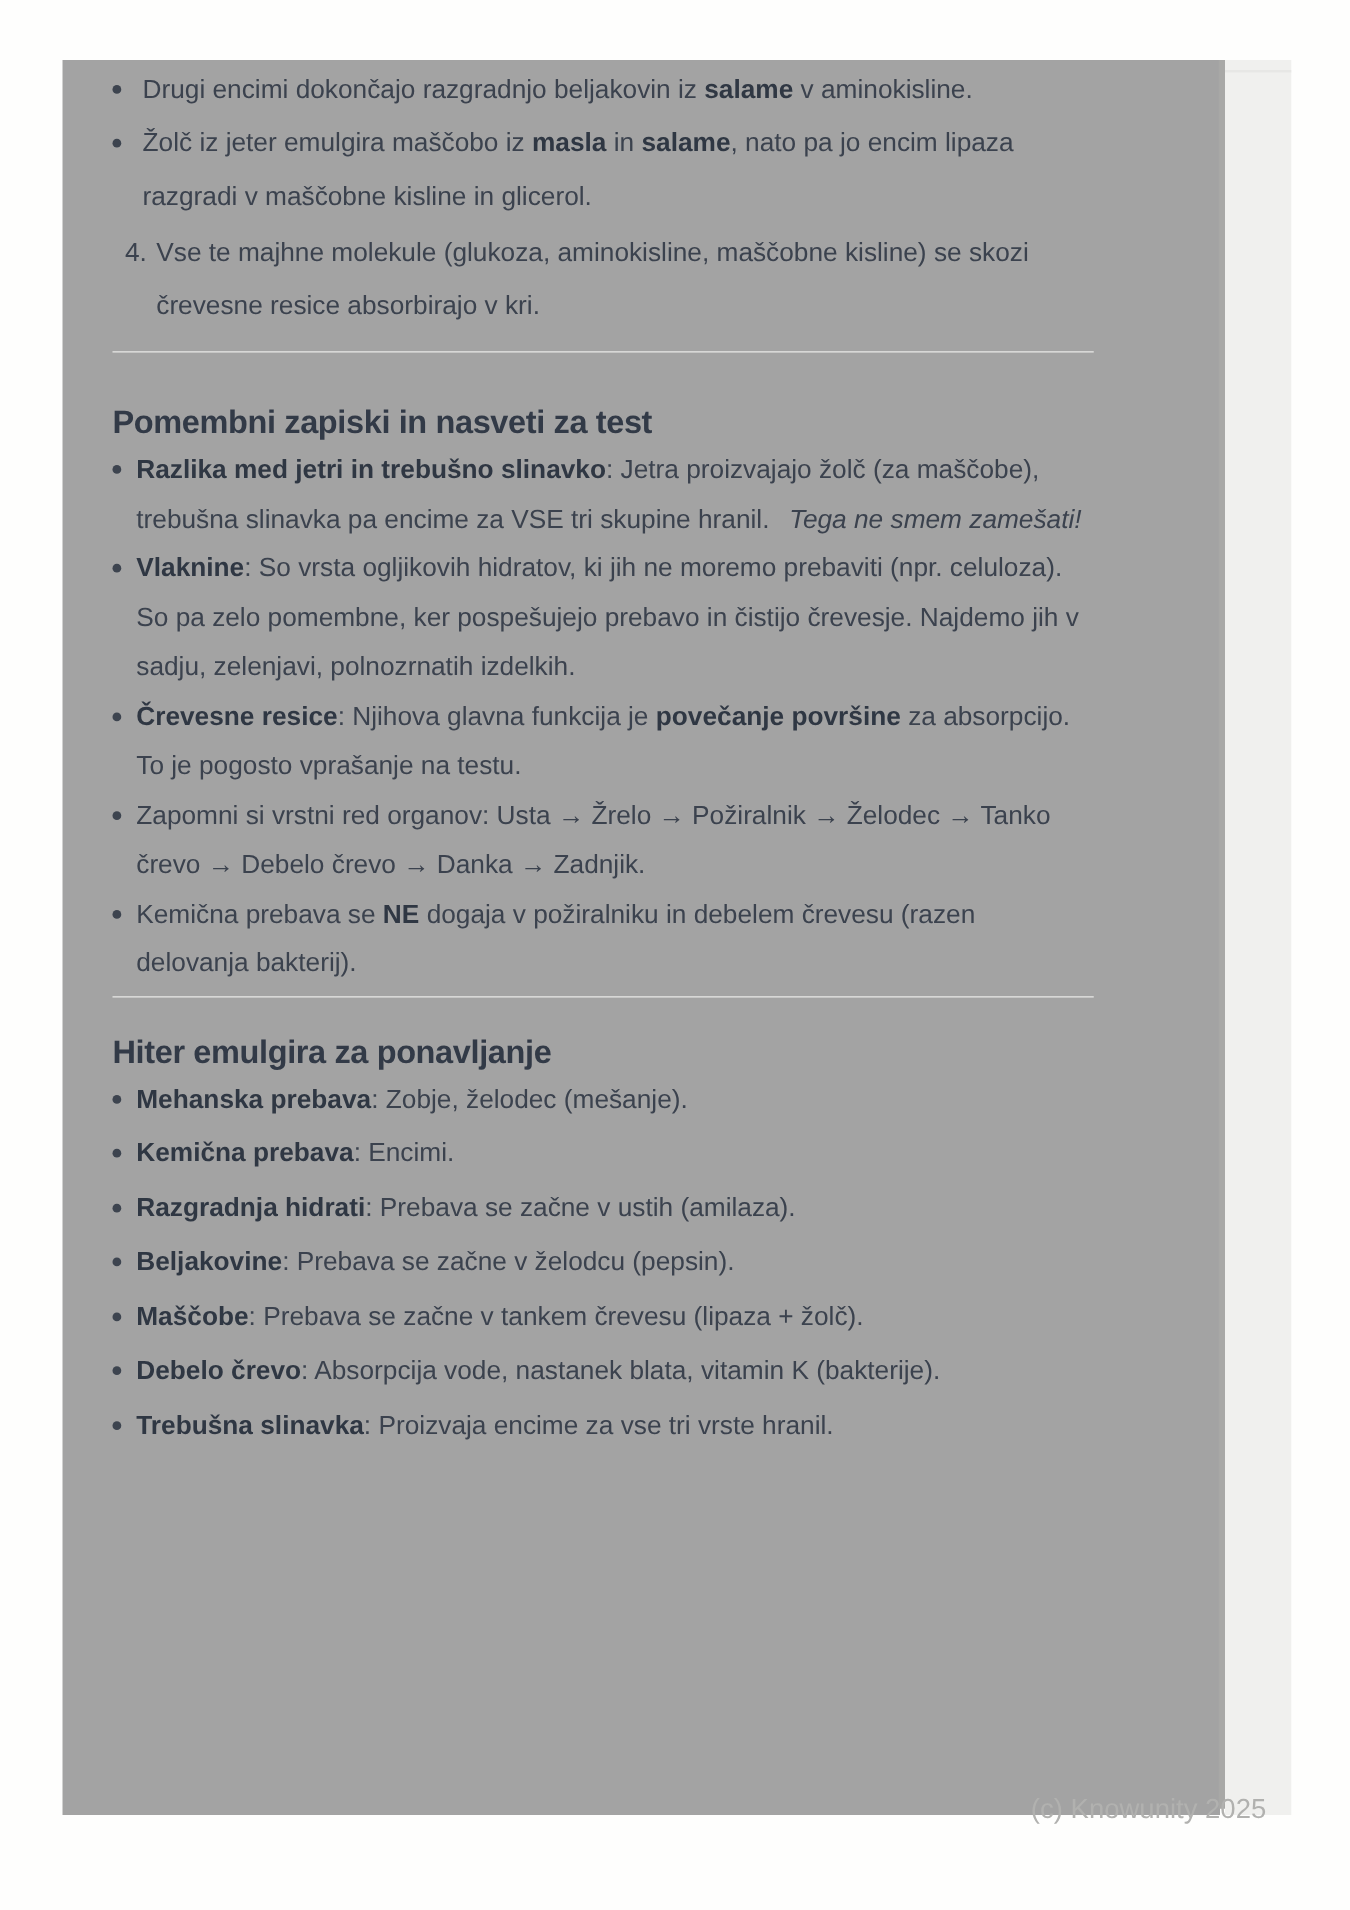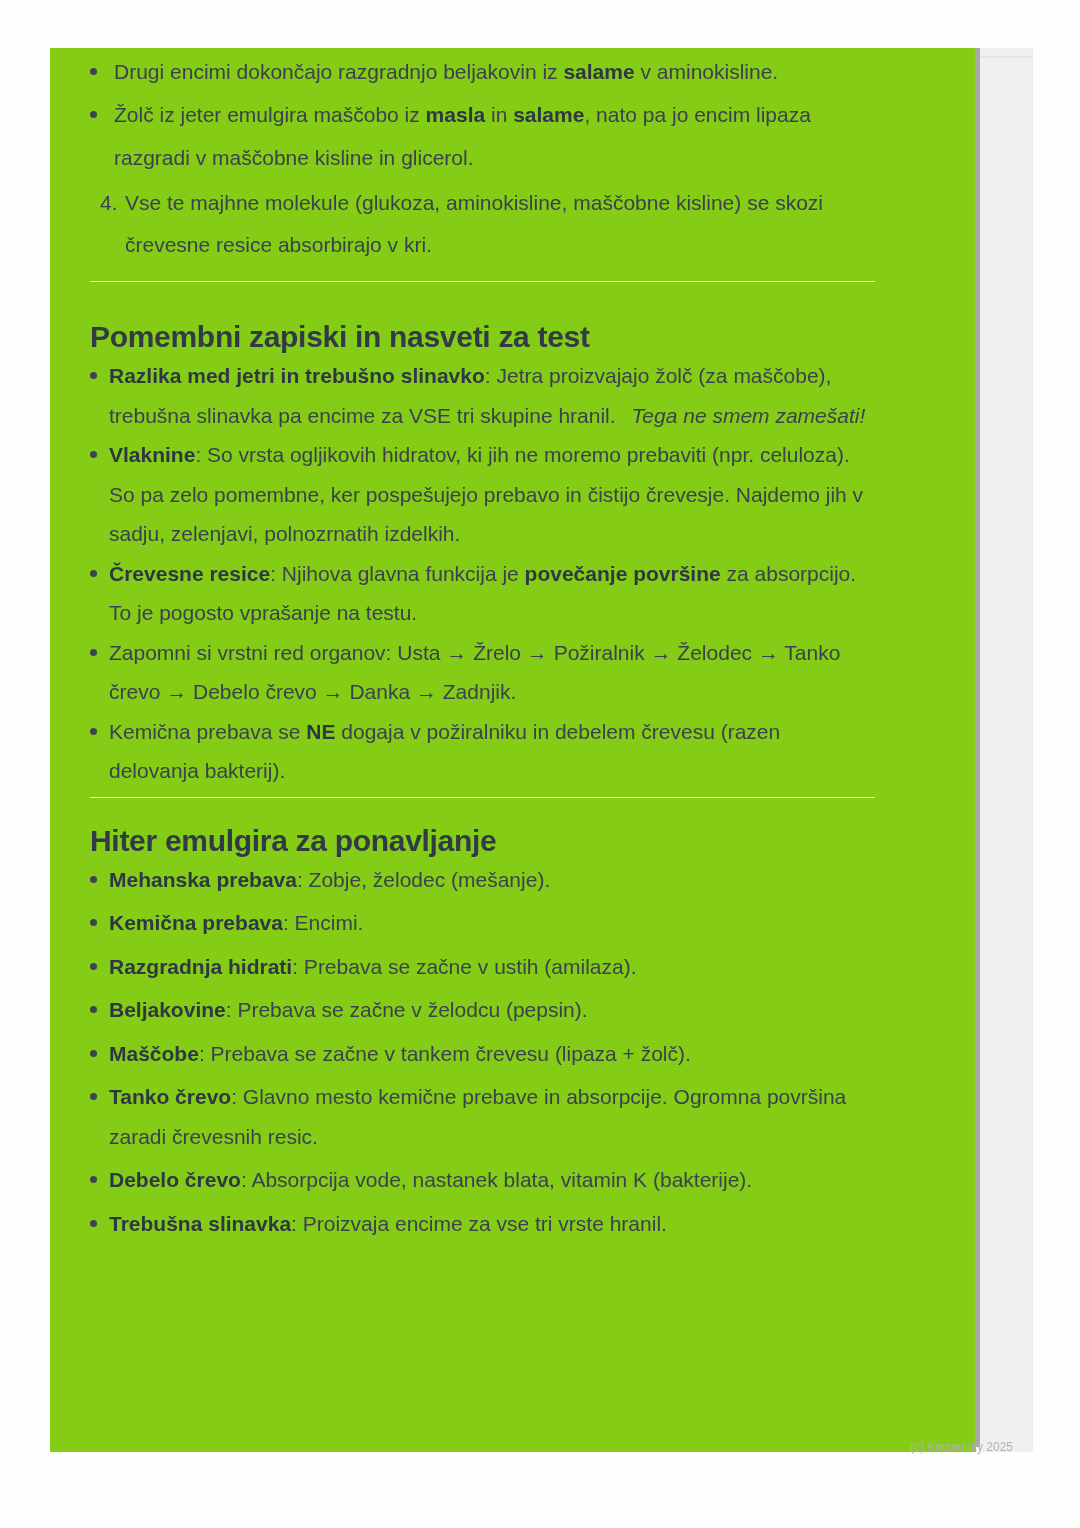--- a/index.html
+++ b/index.html
@@ -14,21 +14,21 @@
     font-family: "Liberation Sans", sans-serif;
     color: #3b424e;
     overflow: hidden;
   }
   .page-card {
     position: absolute;
     left: 50px;
     top: 48px;
     width: 926px;
     height: 1404px;
-    background: #84cc16;
+    background: #a3a3a3;
     box-sizing: border-box;
     padding: 2px 101px 0 40px;
     font-size: 21px;
   }
   ul.blist {
     list-style: none;
     margin: 0;
     padding: 0;
   }
   ul.blist li {
@@ -63,21 +63,21 @@
   .numbered-item .num { flex: 0 0 25px; }
 
   hr.divider {
     border: none;
     border-top: 1px solid #e9e9e7;
     margin: 15px 0 0 0;
   }
   hr.divider-2 { margin-top: 6px; }
 
   h2.section-heading {
-    font-size: 30px;
+    font-size: 26px;
     line-height: 38px;
     font-weight: 700;
     color: #323a47;
     letter-spacing: -0.3px;
     margin: 36px 0 0 0;
   }
   h2.heading-2 { margin-top: 24px; }
 
   .section-list {
     margin-top: 17px;
@@ -112,21 +112,21 @@
     top: 48px;
     width: 5px;
     height: 1399px;
     background: #a8a8a6;
     z-index: 2;
   }
   .footer-watermark {
     position: absolute;
     right: 67px;
     top: 1437px;
-    font-size: 12px;
+    font-size: 22px;
     line-height: 20px;
     color: #b1b1af;
     z-index: 3;
     font-family: "Liberation Sans", sans-serif;
   }
 </style>
 </head>
 <body>
 
 <div class="page-card">
@@ -194,24 +194,20 @@
       <li>
         <span class="dot"></span>
         <span class="txt"><span class="b">Beljakovine</span><span>: Prebava se začne v želodcu (pepsin).</span></span>
       </li>
       <li>
         <span class="dot"></span>
         <span class="txt"><span class="b">Maščobe</span><span>: Prebava se začne v tankem črevesu (lipaza + žolč).</span></span>
       </li>
       <li>
         <span class="dot"></span>
-        <span class="txt"><span class="b">Tanko črevo</span><span>: Glavno mesto kemične prebave in absorpcije. Ogromna površina zaradi črevesnih resic.</span></span>
-      </li>
-      <li>
-        <span class="dot"></span>
         <span class="txt"><span class="b">Debelo črevo</span><span>: Absorpcija vode, nastanek blata, vitamin K (bakterije).</span></span>
       </li>
       <li>
         <span class="dot"></span>
         <span class="txt"><span class="b">Trebušna slinavka</span><span>: Proizvaja encime za vse tri vrste hranil.</span></span>
       </li>
     </ul>
 
 </div>
 

